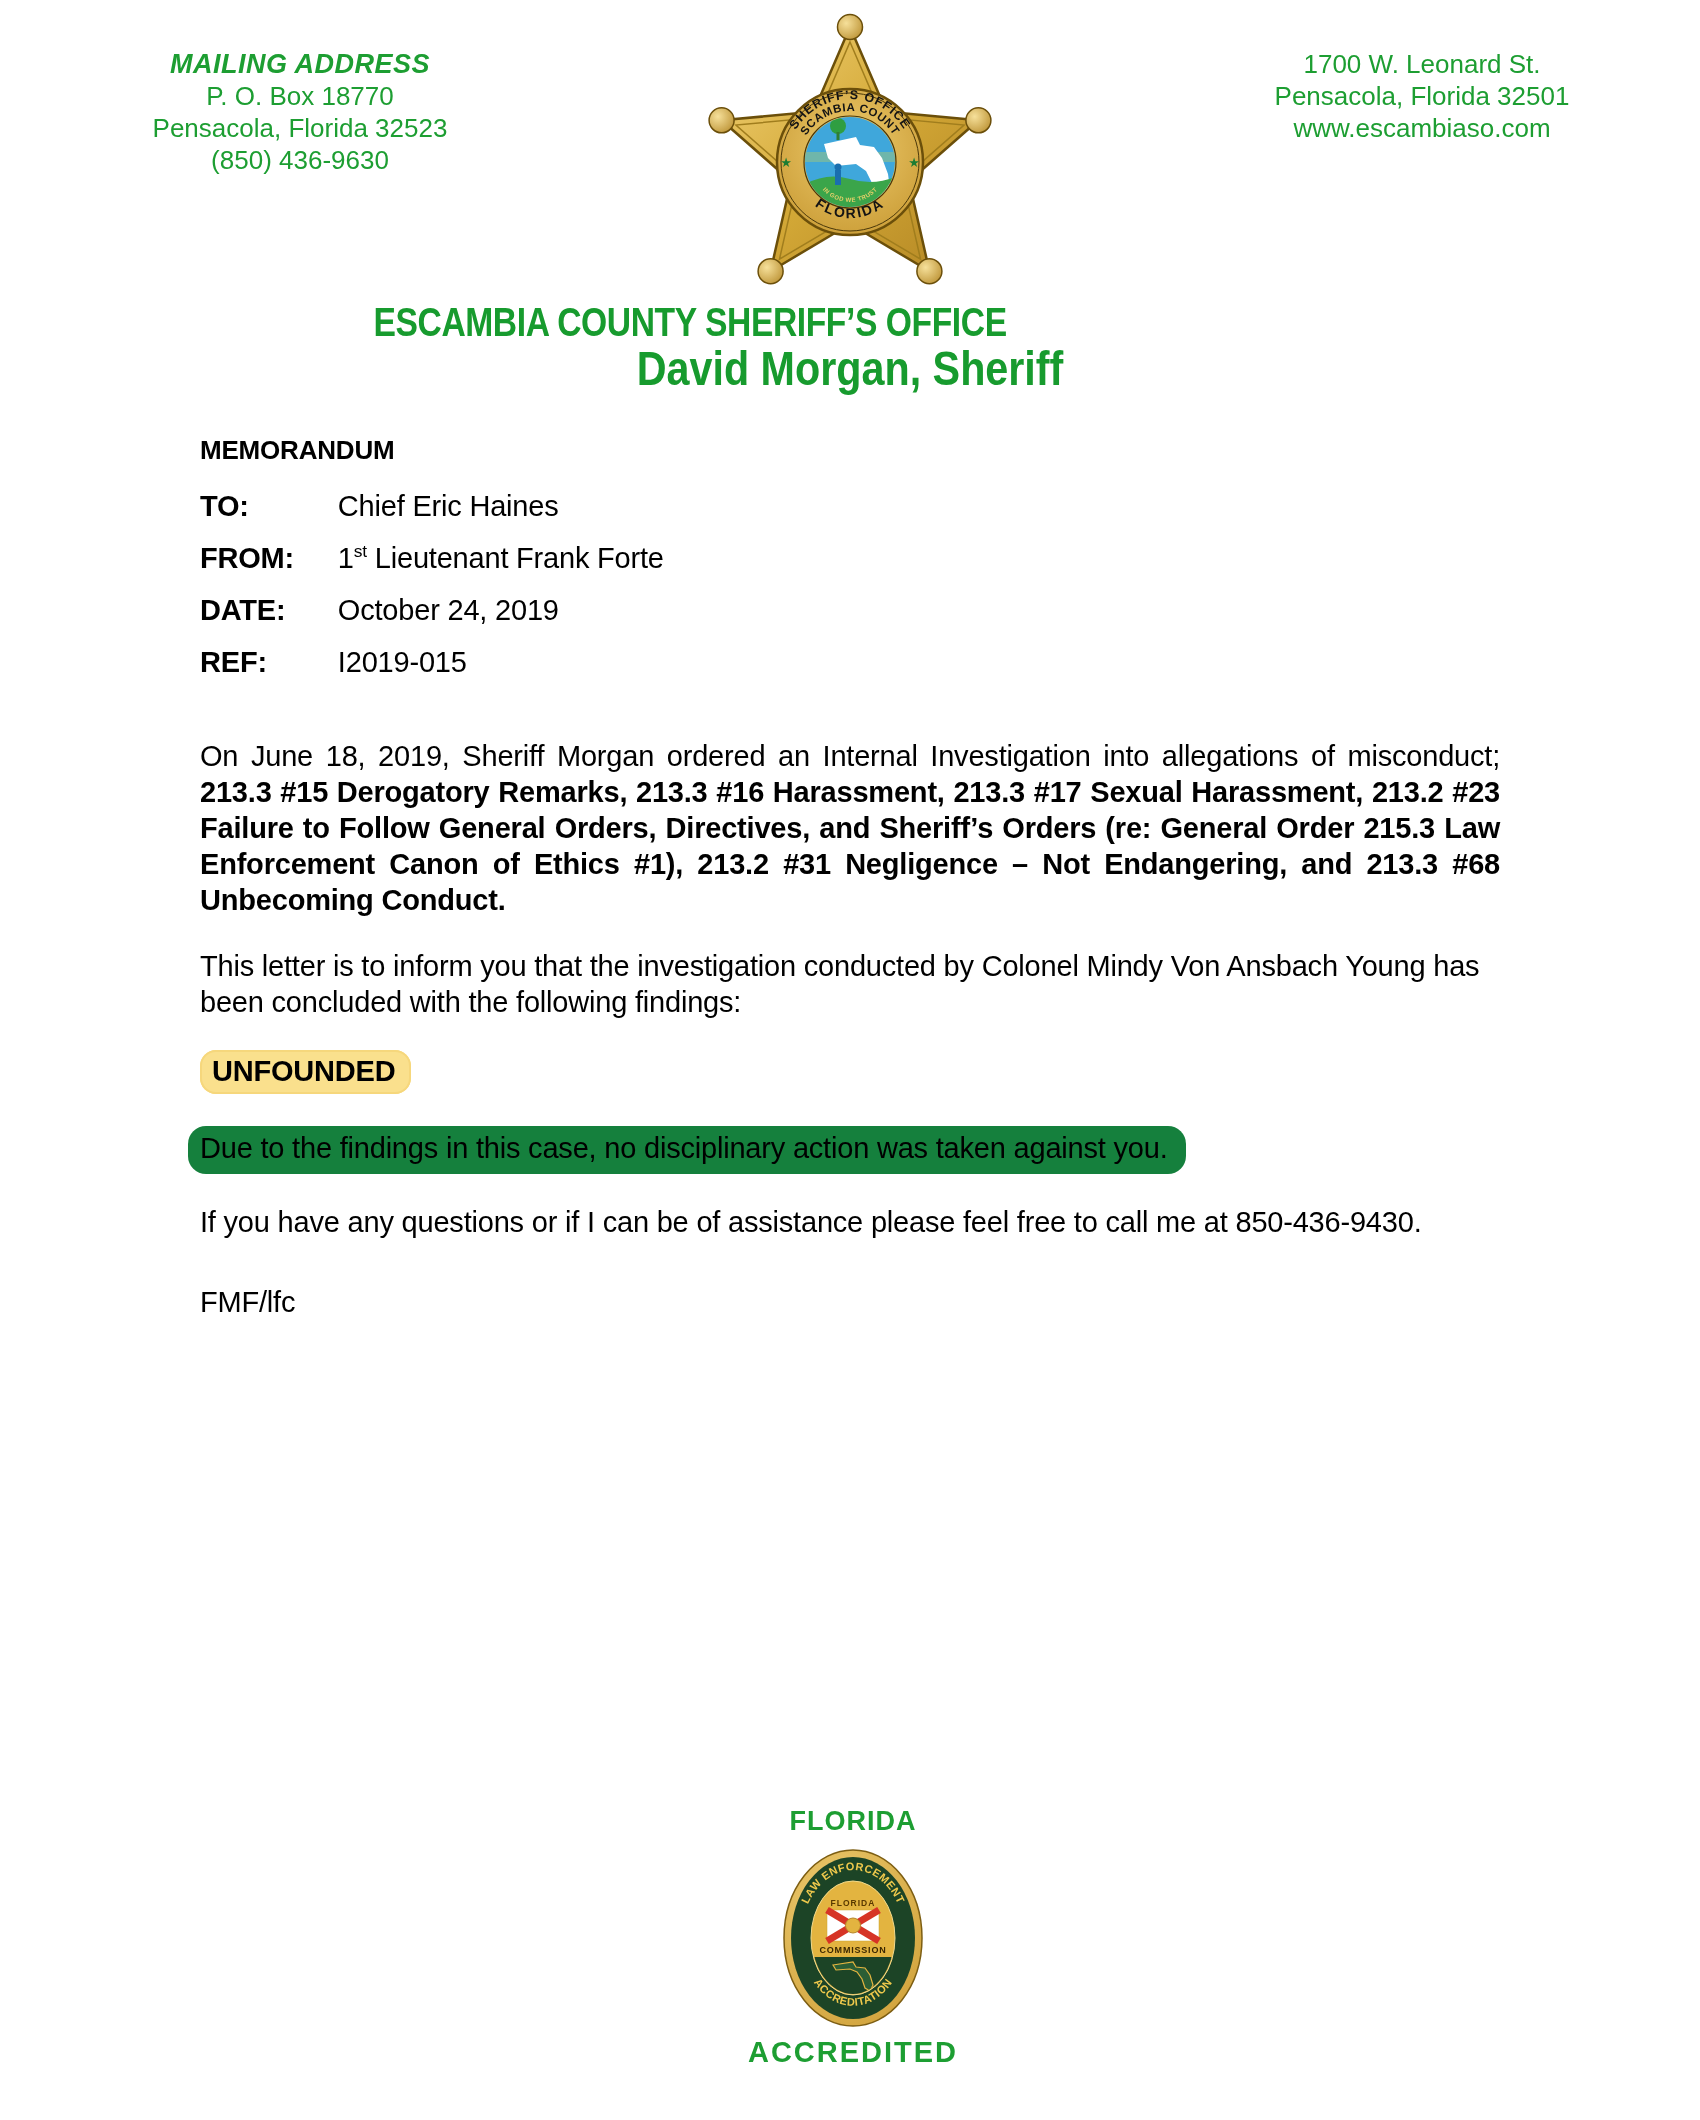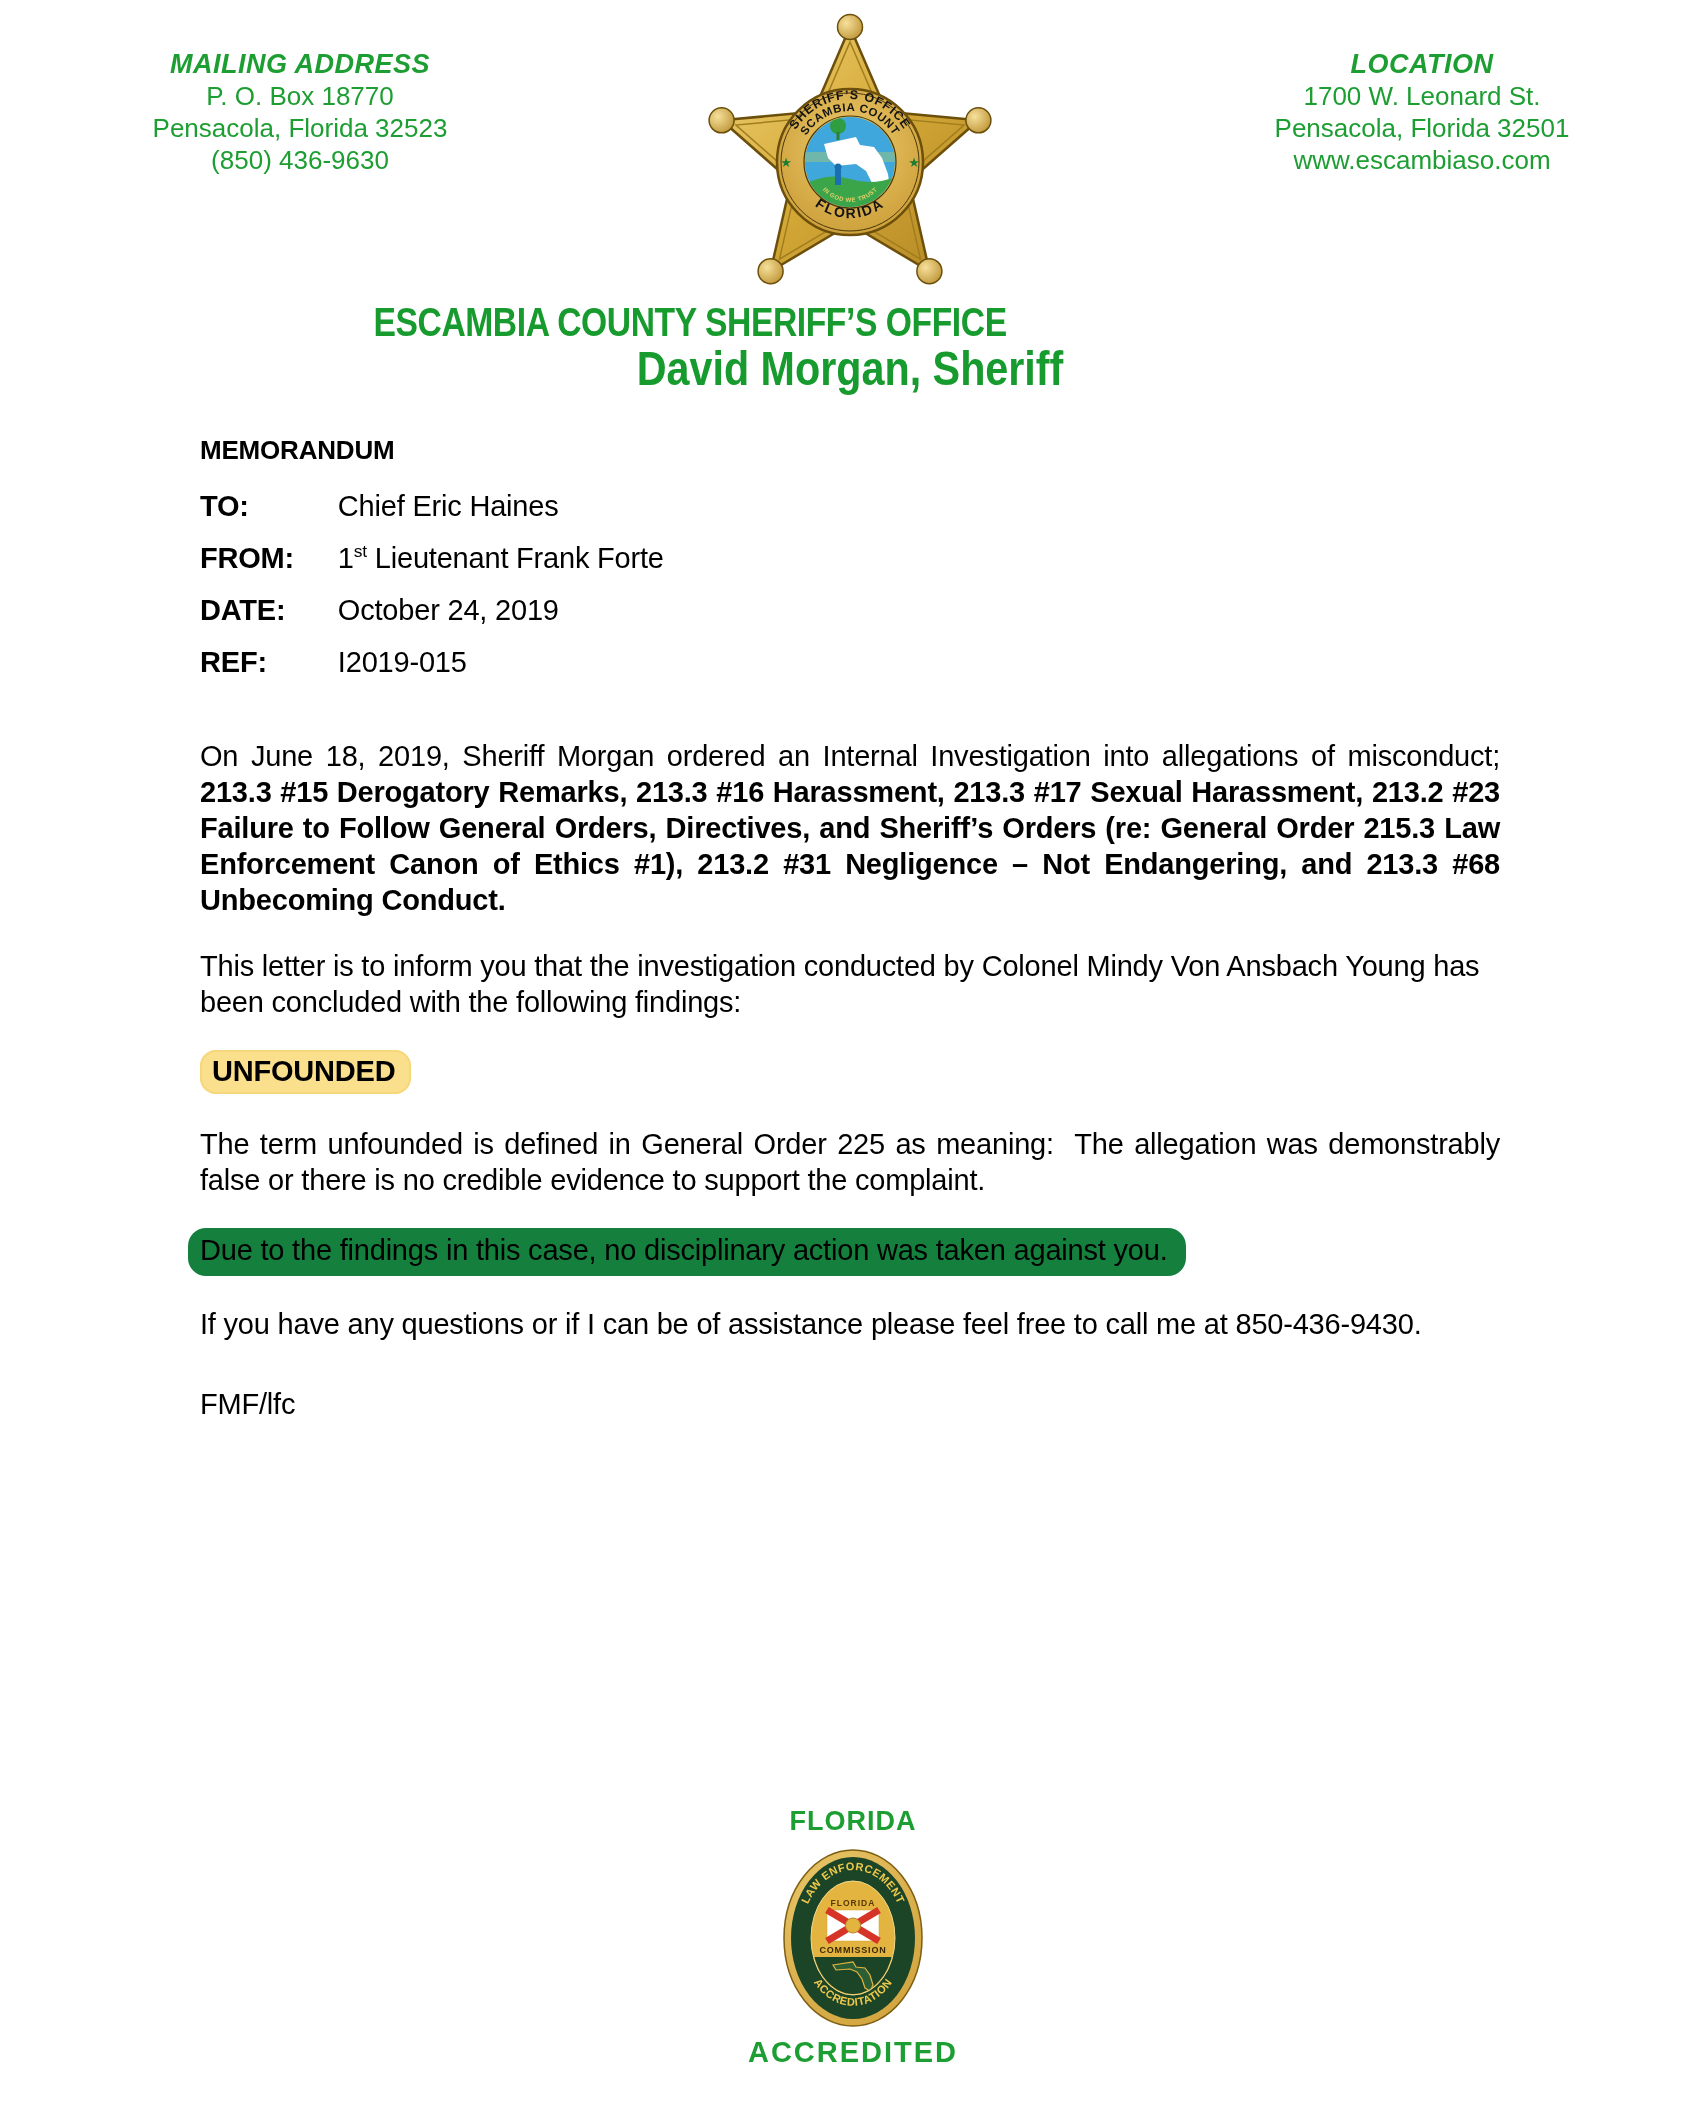--- a/index.html
+++ b/index.html
@@ -124,21 +124,20 @@
       <textPath href="#arcTopInner" startOffset="50%" text-anchor="middle">ESCAMBIA COUNTY</textPath>
     </text>
     <text font-size="14" font-weight="bold" fill="#141414" letter-spacing="2">
       <textPath href="#arcBottom" startOffset="50%" text-anchor="middle">FLORIDA</textPath>
     </text>
     <text x="88" y="155" font-size="13" fill="#1c7c33" text-anchor="middle">★</text>
     <text x="216" y="155" font-size="13" fill="#1c7c33" text-anchor="middle">★</text>
   </svg>
 
   <div class="addr addr-right">
-    <div class="addr-title">LOCATION</div>
     <div>1700 W. Leonard St.</div>
     <div>Pensacola, Florida 32501</div>
     <div>www.escambiaso.com</div>
   </div>
 
   <div class="org-title">
     <span>ESCAMBIA COUNTY SHERIFF’S OFFICE</span>
   </div>
   <div class="org-sub">
     <span>David Morgan, Sheriff</span>
@@ -165,21 +164,20 @@
     </div>
 
     <p class="justify p-first"><span>On June 18, 2019, Sheriff Morgan ordered an Internal Investigation into allegations of misconduct; </span><span class="bold">213.3 #15 Derogatory Remarks, 213.3 #16 Harassment, 213.3 #17 Sexual Harassment, 213.2 #23 Failure to Follow General Orders, Directives, and Sheriff’s Orders (re: General Order 215.3 Law Enforcement Canon of Ethics #1), 213.2 #31 Negligence – Not Endangering, and 213.3 #68 Unbecoming Conduct.</span></p>
 
     <p>This letter is to inform you that the investigation conducted by Colonel Mindy Von Ansbach Young has been concluded with the following findings:</p>
 
     <div class="finding">
       <span class="hl-yellow">UNFOUNDED</span>
     </div>
 
-    <p class="justify">The term unfounded is defined in General Order 225 as meaning:&nbsp; The allegation was demonstrably false or there is no credible evidence to support the complaint.</p>
 
     <div class="hl-pink-line">
       <span class="hl-pink">Due to the findings in this case, no disciplinary action was taken against you.</span>
     </div>
 
     <p>If you have any questions or if I can be of assistance please feel free to call me at 850-436-9430.</p>
 
     <div class="initials">FMF/lfc</div>
   </div>
 

